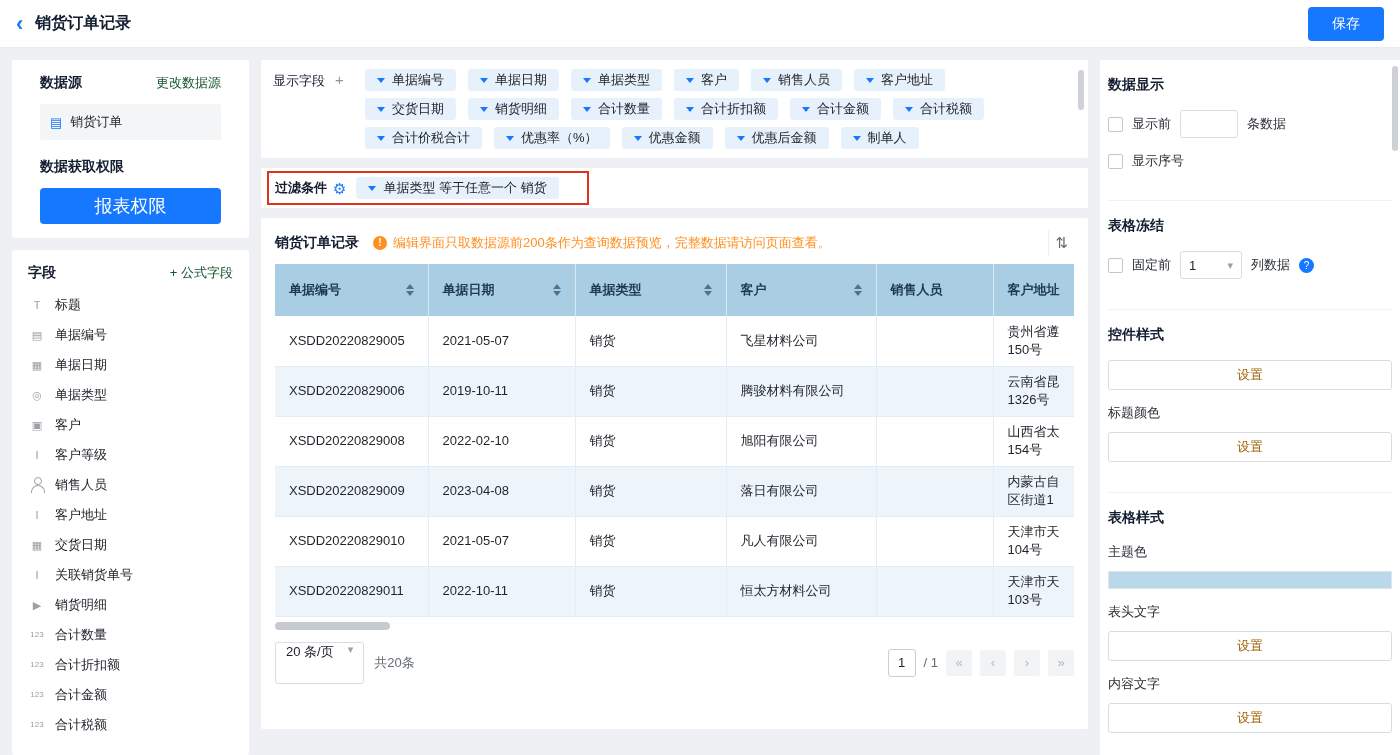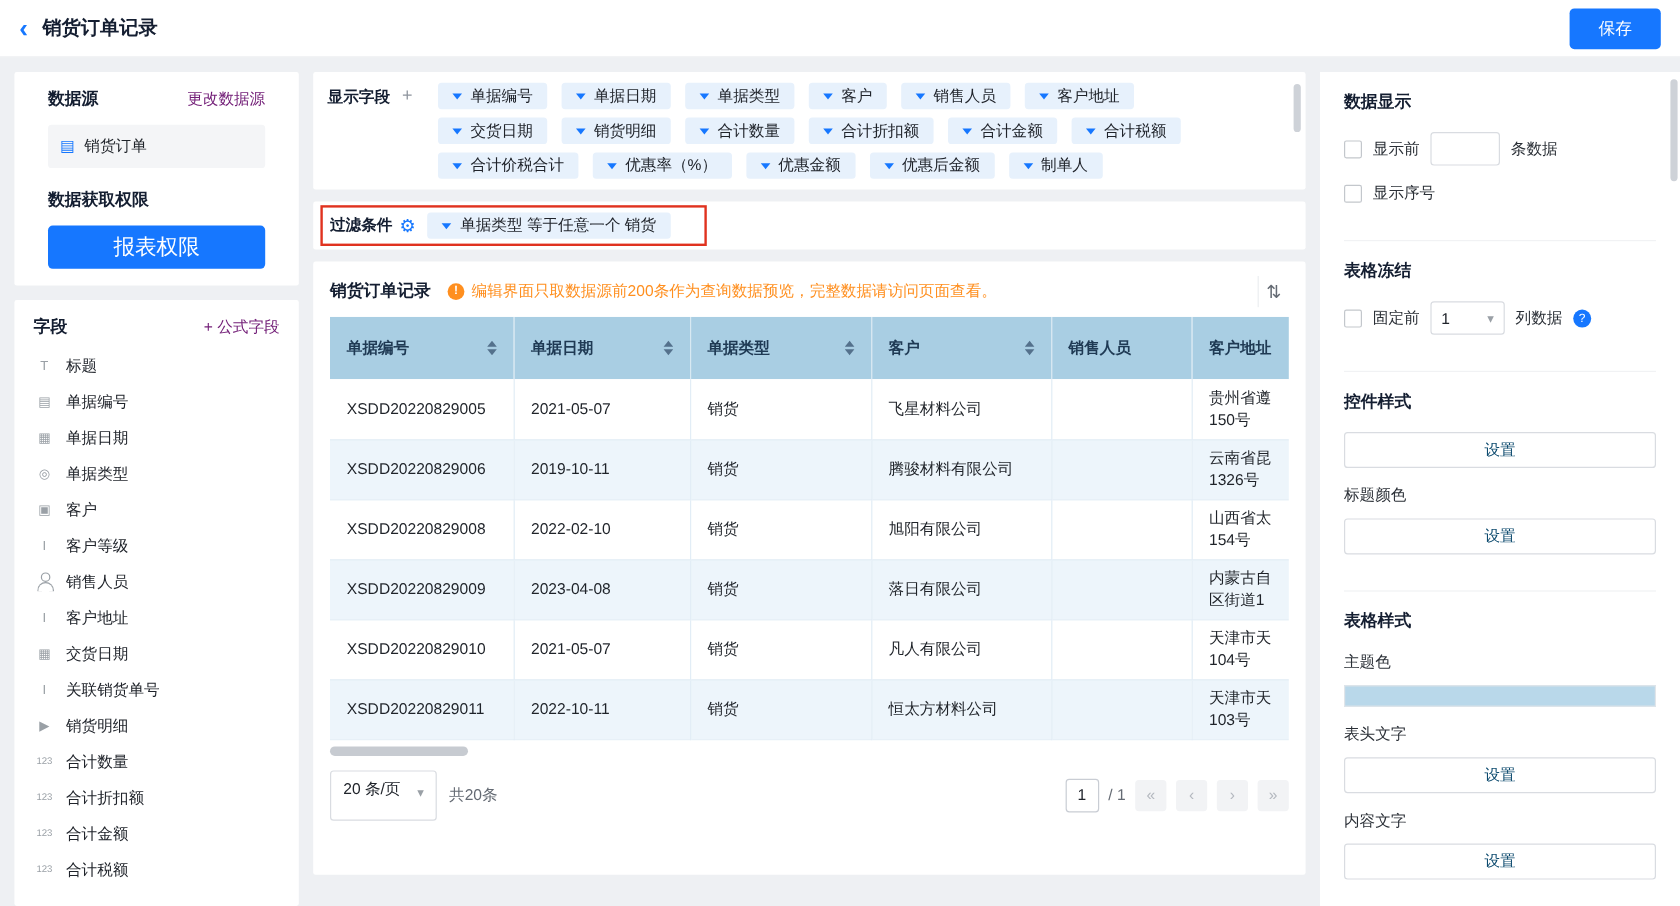--- a/index.html
+++ b/index.html
@@ -13,39 +13,39 @@
   .save-btn{margin-left:auto;background:#1677ff;color:#fff;border:none;border-radius:4px;padding:8px 24px;font-size:14px;cursor:pointer}
 
   .main{display:flex;gap:12px;height:707px;padding:12px 0 0 12px}
   .card{background:#fff;border-radius:2px}
 
   
   .left-col{width:237px;display:flex;flex-direction:column;gap:12px;flex-shrink:0}
   .ds-card{padding:14px 28px}
   .sec-head{display:flex;justify-content:space-between;align-items:center}
   .sec-title{font-size:14px;font-weight:bold;color:#141e31}
-  .blue-link{color:#701a75;cursor:pointer;font-size:13px}
+  .blue-link{color:#14532d;cursor:pointer;font-size:13px}
   .ds-item{margin-top:12px;background:#f4f5f7;border-radius:3px;height:36px;display:flex;align-items:center;gap:8px;padding:0 10px;cursor:pointer}
   .ds-item .form-glyph{color:#1677ff;font-size:13px}
   .perm-head{margin-top:18px}
   .perm-btn{margin-top:12px;height:36px;background:#1677ff;color:#fff;border-radius:4px;display:flex;align-items:center;justify-content:center;font-size:18px;cursor:pointer}
   .fields-card{flex:1;padding:14px 16px;overflow:hidden;display:flex;flex-direction:column}
   .field-list{margin-top:8px;overflow:hidden}
   .field-item{display:flex;align-items:center;gap:9px;height:30px;color:#20242b;cursor:pointer}
   .field-icon{width:18px;flex-shrink:0;text-align:center;color:#9aa0a6;font-size:11px;line-height:16px;height:16px}
   .field-icon.tiny{font-size:8px;letter-spacing:0}
   .member-icon{position:relative}
   .member-icon::before{content:"";position:absolute;left:6px;top:0;width:6px;height:6px;border:1px solid #9aa0a6;border-radius:50%}
   .member-icon::after{content:"";position:absolute;left:3px;top:8px;width:12px;height:7px;border:1px solid #9aa0a6;border-bottom:none;border-radius:7px 7px 0 0}
 
   
   .mid-col{flex:1;min-width:0;display:flex;flex-direction:column;gap:10px;padding-bottom:26px}
   .fd-card{display:flex;padding:9px 12px;position:relative}
   .fd-label-wrap{width:92px;flex-shrink:0;display:flex;gap:10px;align-items:flex-start;padding-top:3px}
-  .fd-label{font-weight:bold;color:#141e31}
+  .fd-label{font-weight:normal;color:#141e31}
   .fd-add{color:#8f959e;font-size:15px;cursor:pointer;line-height:1}
   .chip-rows{flex:1;display:flex;flex-direction:column;gap:7px}
   .chip-row{display:flex;gap:12px}
   .chip{background:#e7f1fc;border-radius:3px;height:22px;display:inline-flex;align-items:center;gap:7px;padding:0 12px;cursor:pointer;white-space:nowrap;color:#20242b}
   .chip-caret{width:0;height:0;border-left:4px solid transparent;border-right:4px solid transparent;border-top:5px solid #1677ff;flex-shrink:0}
   .vscroll{position:absolute;right:4px;top:10px;width:6px;height:40px;background:#ced2d8;border-radius:3px;cursor:pointer}
 
   .filter-card{height:40px;display:flex;align-items:center;padding:0 14px;position:relative}
   .filter-label{font-weight:bold;color:#141e31}
   .gear{color:#1677ff;font-size:15px;margin:0 10px 0 6px;cursor:pointer;line-height:1}
@@ -63,44 +63,44 @@
   .th-inner{display:flex;align-items:center;justify-content:space-between}
   .sorter{display:inline-flex;flex-direction:column;gap:2px;margin-left:8px}
   .sorter i{display:block;width:0;height:0;border-left:4px solid transparent;border-right:4px solid transparent}
   .s-up{border-bottom:5px solid #54718c}
   .s-down{border-top:5px solid #54718c}
   td{height:50px;padding:4px 14px;border-bottom:1px solid #e2edf6;border-right:1px solid #e2edf6;background:#fff;white-space:pre-line;line-height:1.35;overflow:hidden}
   tbody tr:nth-child(even) td{background:#edf5fb}
   .hscroll{height:8px;margin-top:5px;position:relative;flex-shrink:0}
   .hscroll .thumb{position:absolute;left:0;top:0;width:115px;height:8px;background:#c7cbd1;border-radius:4px;cursor:pointer}
   .pager{display:flex;align-items:center;gap:10px;margin-top:12px;flex-shrink:0}
-  .page-size{height:42px;border:1px solid #d9dce1;border-radius:3px;display:flex;align-items:flex-end;gap:14px;padding:16px 10px;cursor:pointer;background:#fff;color:#20242b}
+  .page-size{height:42px;border:1px solid #d9dce1;border-radius:3px;display:flex;align-items:flex-start;gap:14px;padding:0 10px;cursor:pointer;background:#fff;color:#20242b}
   .sel-caret{color:#9aa0a6;font-size:11px}
   .total{color:#646a73}
   .pager-right{margin-left:auto;display:flex;align-items:center;gap:8px}
   .page-box{width:28px;height:28px;border:1px solid #c9cdd4;border-radius:3px;display:flex;align-items:center;justify-content:center;color:#20242b;background:#fff;cursor:pointer}
   .page-of{color:#646a73}
   .nav-btn{width:26px;height:26px;border-radius:3px;background:#f2f3f5;color:#b4b8bf;display:flex;align-items:center;justify-content:center;font-size:13px;cursor:pointer}
 
   
-  .right-col{width:300px;flex-shrink:0;background:#fff;padding:16px 20px;position:relative;overflow:hidden}
+  .right-col{width:300px;flex-shrink:0;background:#fff;padding:16px 8px;position:relative;overflow:hidden}
   .r-sec{padding-bottom:16px;margin-bottom:16px;border-bottom:1px solid #f1f2f4}
   .r-sec:last-child{border-bottom:none}
   .r-head{font-size:14px;font-weight:bold;color:#141e31;margin-bottom:16px}
   .chk-row{display:flex;align-items:center;gap:9px;margin-bottom:14px;color:#2a2f36}
   .checkbox{width:15px;height:15px;border:1px solid #c3c7cc;border-radius:2px;background:#fff;flex-shrink:0;cursor:pointer}
   .mini-input{width:58px;height:28px;border:1px solid #d9dce1;border-radius:3px;background:#fff}
   .mini-select{width:62px;height:28px;border:1px solid #d9dce1;border-radius:3px;display:flex;align-items:center;justify-content:space-between;padding:0 8px;background:#fff;cursor:pointer;color:#20242b}
   .help{width:15px;height:15px;border-radius:50%;background:#1677ff;color:#fff;font-size:10px;line-height:15px;text-align:center;flex-shrink:0;cursor:pointer}
   .radio-row{display:flex;align-items:center;gap:8px;margin-bottom:16px;color:#2a2f36}
   .radio-row .gap{width:18px}
   .radio{width:15px;height:15px;border-radius:50%;border:1px solid #c3c7cc;position:relative;background:#fff;cursor:pointer;flex-shrink:0}
   .radio.on{border-color:#1677ff}
   .radio.on::after{content:"";position:absolute;left:3px;top:3px;width:7px;height:7px;border-radius:50%;background:#1677ff}
-  .set-btn{height:30px;border:1px solid #d9dce1;border-radius:3px;display:flex;align-items:center;justify-content:center;color:#0c4a6e;background:#fff;cursor:pointer;margin-bottom:14px}
+  .set-btn{height:30px;border:1px solid #d9dce1;border-radius:3px;display:flex;align-items:center;justify-content:center;color:#a16207;background:#fff;cursor:pointer;margin-bottom:14px}
   .r-label{margin-bottom:10px;color:#2a2f36}
   .swatch{height:18px;border:1px solid #e1e5e9;margin-bottom:14px}
   .r-scroll{position:absolute;right:2px;top:6px;width:6px;height:85px;background:#ced2d8;border-radius:3px;cursor:pointer}
 </style>
 </head>
 <body>
 
 <div class="topbar">
   <span class="back">‹</span>
   <span class="page-title">销货订单记录</span>

